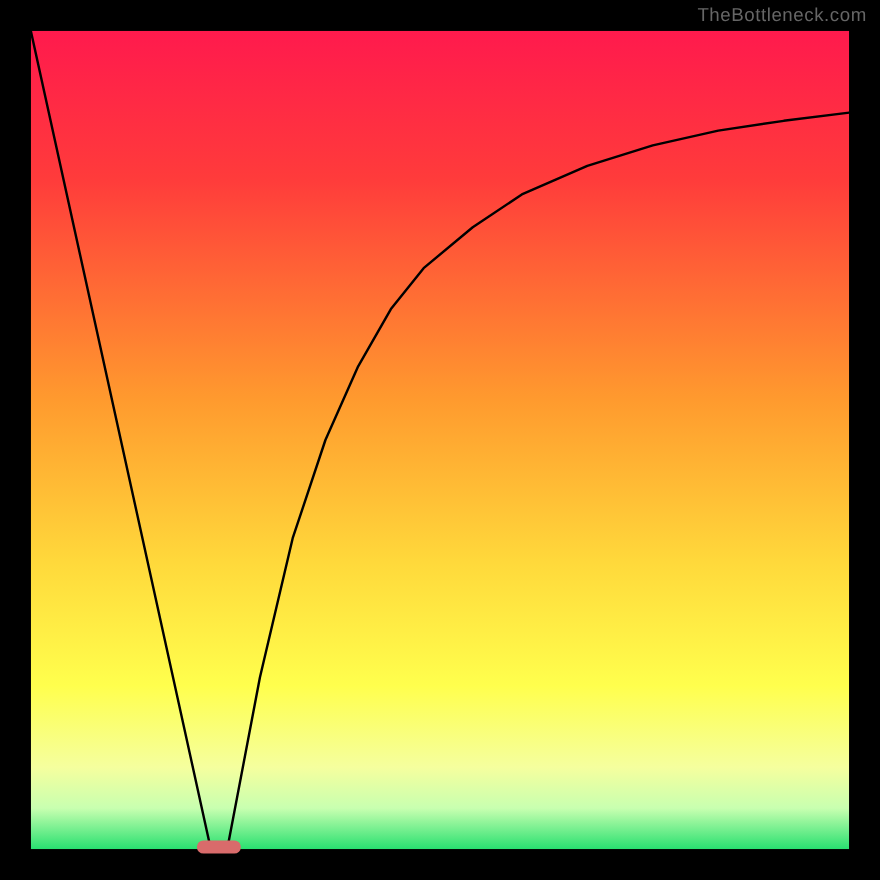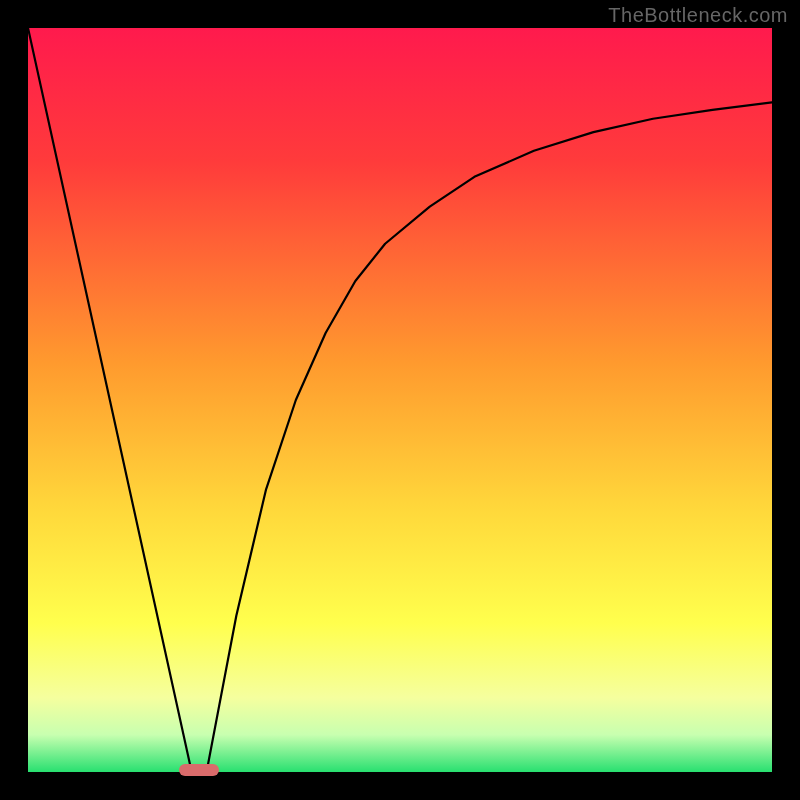--- a/index.html
+++ b/index.html
@@ -15,21 +15,21 @@
     position: relative;
     width: 800px;
     height: 800px;
     background: #000;
   }
   .watermark {
     position: absolute;
     top: 4px;
     right: 12px;
     color: #666;
-    font-size: 20px;
+    font-size: 17px;
     font-weight: 500;
     letter-spacing: 0.5px;
     z-index: 10;
   }
   .plot {
     position: absolute;
     left: 28px;
     top: 28px;
     width: 744px;
     height: 744px;

